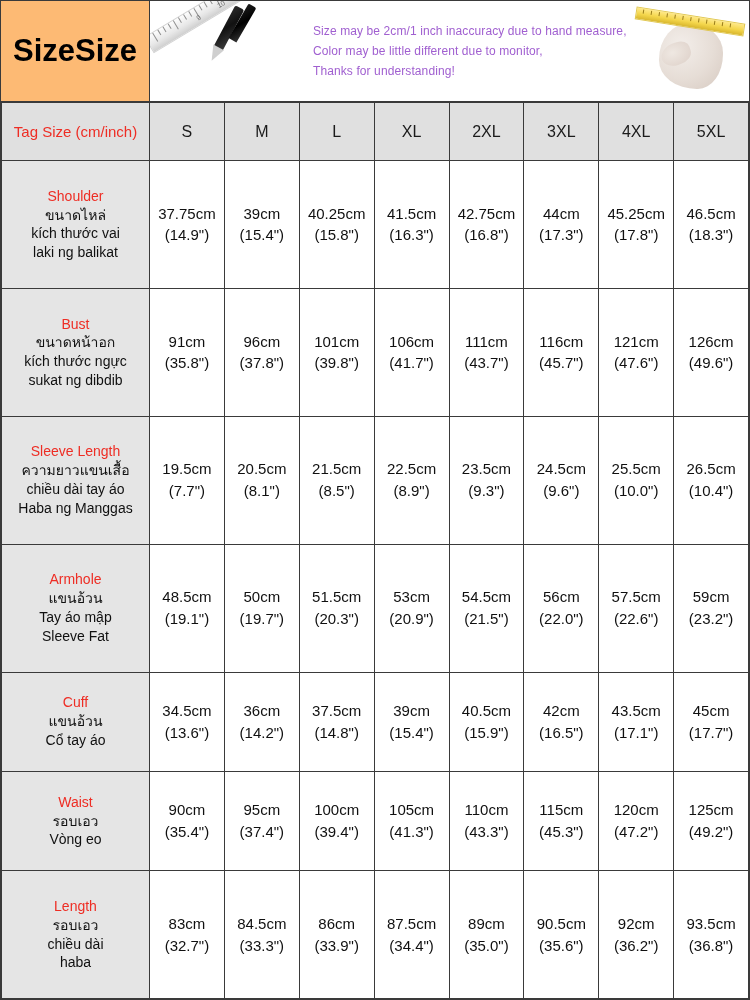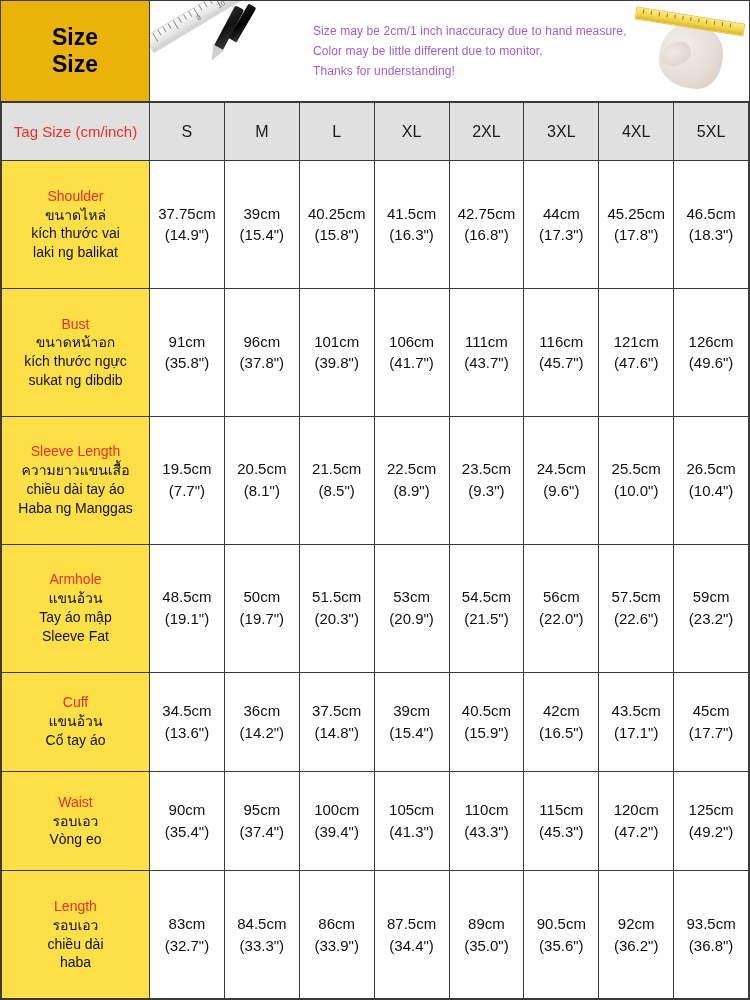--- a/index.html
+++ b/index.html
@@ -30,28 +30,28 @@
     height: 100px;
     border-bottom: 1px solid #3a3a3a;
     background: #ffffff;
     flex: 0 0 auto;
   }
   .banner-title {
     width: 148px;
     flex: 0 0 148px;
     border-right: 1px solid #3a3a3a;
     display: flex;
-    flex-direction: column;
+    flex-direction: row;
     align-items: center;
     justify-content: center;
-    font-size: 23px;
+    font-size: 31px;
     font-weight: bold;
     line-height: 1.18;
     color: #000000;
-    background: #eab308;
+    background: #fdba74;
   }
   .banner-art {
     flex: 0 0 155px;
     position: relative;
     overflow: hidden;
     background: #ffffff;
   }
   .banner-notes {
     flex: 1 1 auto;
     position: relative;
@@ -190,21 +190,21 @@
     font-size: 16px;
     font-weight: normal;
     color: #1b1b1b;
   }
   thead th.tag-size {
     color: #ee2d24;
     font-size: 15px;
     font-weight: normal;
   }
   td.row-label {
-    background: #fde047;
+    background: #e5e5e5;
     padding: 4px 2px;
     line-height: 1.35;
   }
   td.row-label .lbl-en {
     display: block;
     color: #ee2d24;
     font-size: 14px;
   }
   td.row-label .lbl-x {
     display: block;

